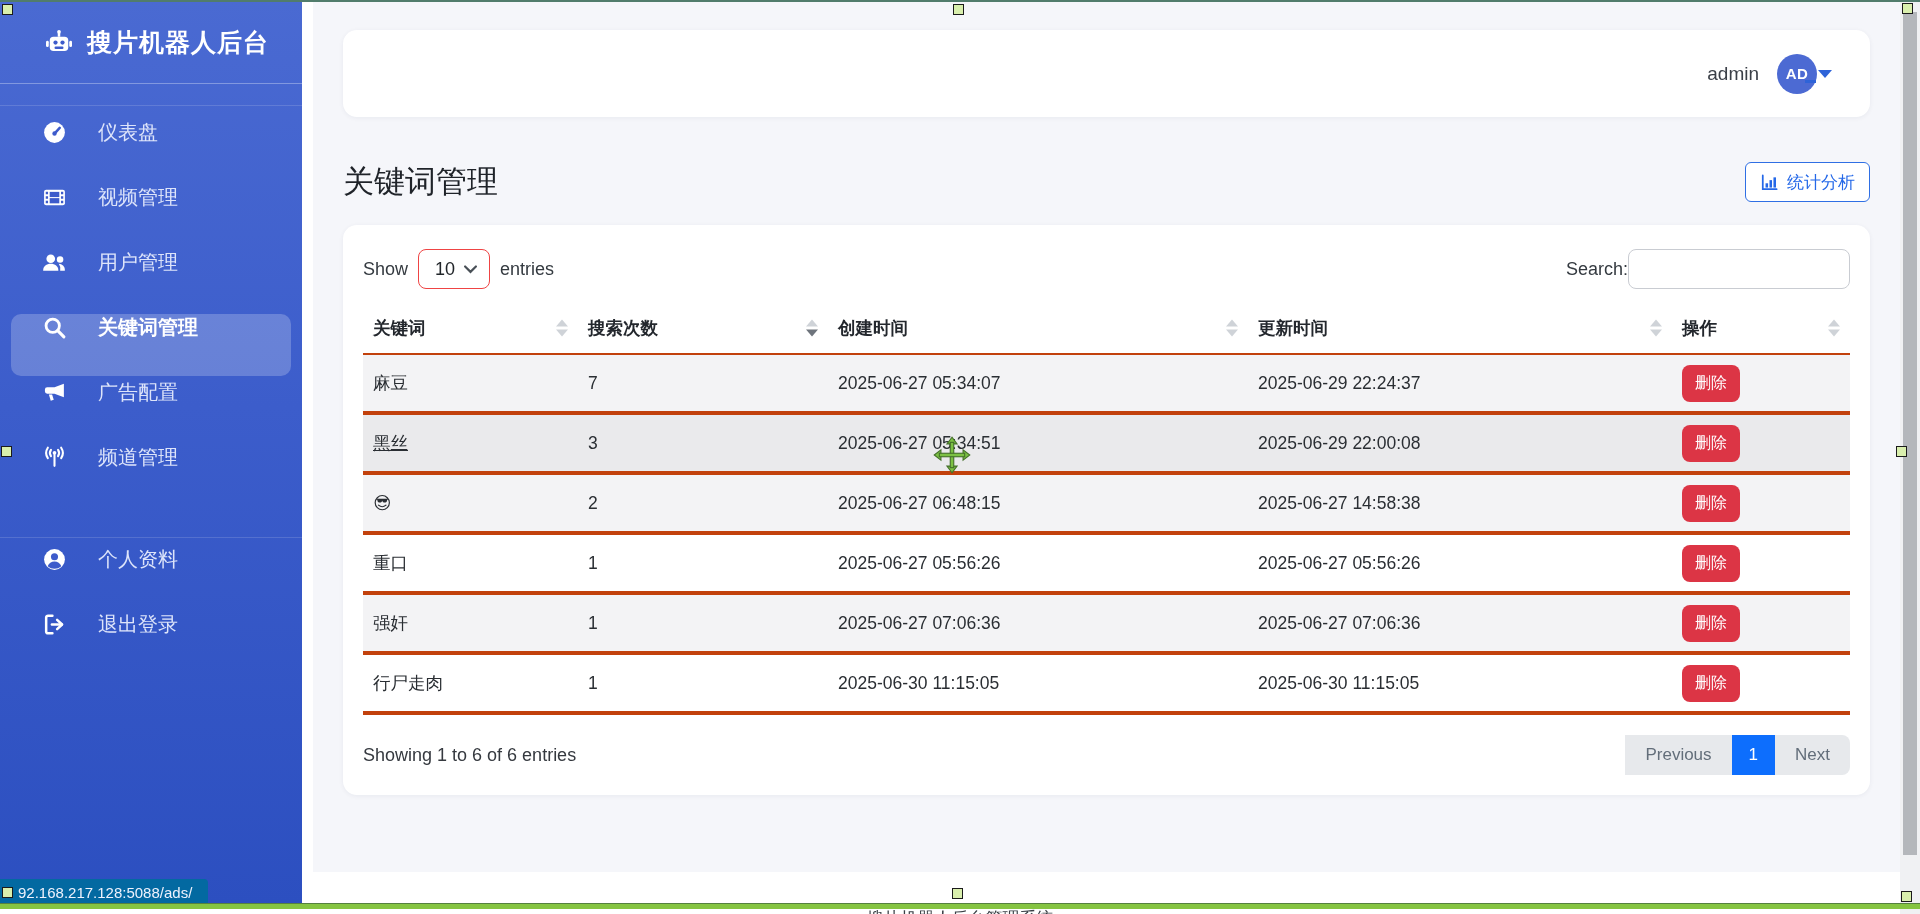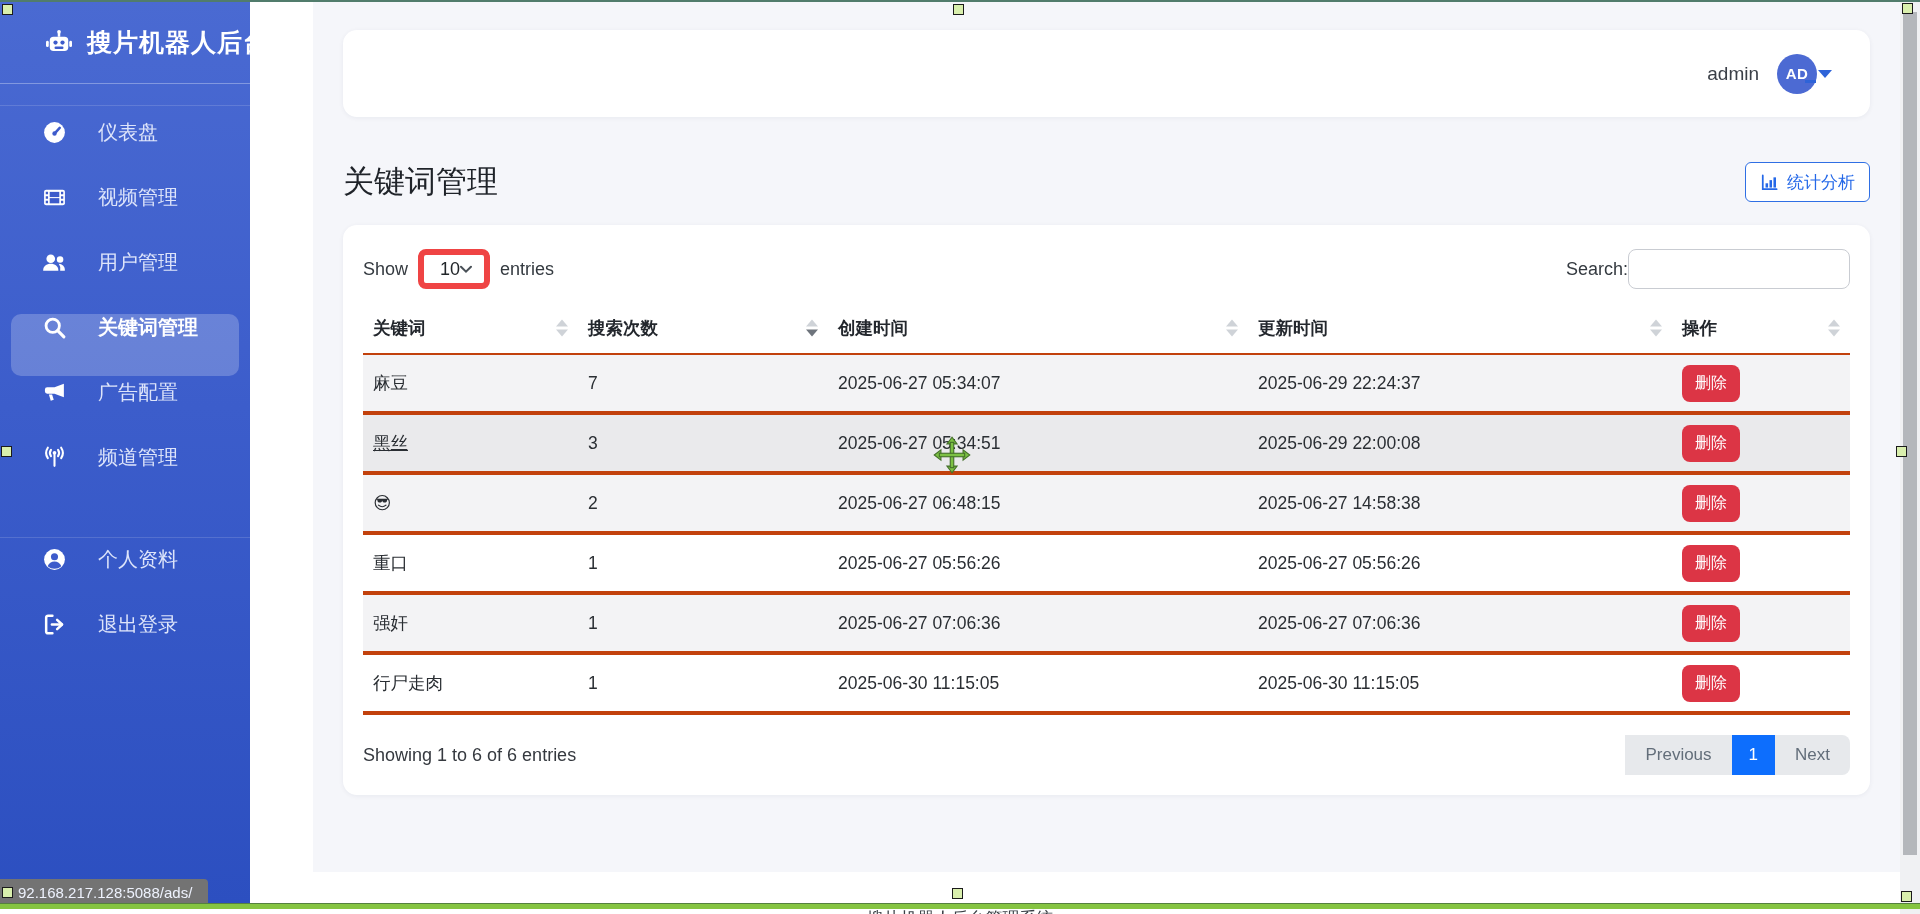--- a/index.html
+++ b/index.html
@@ -1,55 +1,55 @@
 <!DOCTYPE html>
 <html><head>
 <meta charset="utf-8">
 <style>
   * { margin:0; padding:0; box-sizing:border-box; }
   html,body { width:1920px; height:914px; overflow:hidden; }
   body { font-family:"Liberation Sans","DejaVu Sans",sans-serif; background:#ffffff; position:relative; color:#212529; }
 
   
-  .sidebar { position:absolute; left:0; top:0; width:250px; height:905px;
+  .sidebar { position:absolute; left:0; top:0; width:302px; height:905px;
     background:linear-gradient(180deg,#4a6ad2 0%, #3c5dcb 45%, #2c4fc0 100%); color:#e7ecfc; z-index:5; }
   .logo-row { display:flex; align-items:center; gap:13px; padding:26px 10px 0 44px; }
   .logo-row .app-title { font-size:25px; font-weight:bold; color:#ffffff; letter-spacing:1px; white-space:nowrap; }
   .side-divider { border-top:1px solid rgba(255,255,255,.32); margin-top:24px; }
   .side-divider2 { border-top:1px solid rgba(255,255,255,.14); margin-top:21px; }
   .nav { padding:10px 11px 0 11px; }
   .nav-item { display:flex; align-items:flex-start; gap:31px; height:62px; padding-left:30px;
     border-radius:10px; margin:3px 0; font-size:20px; color:#dde4fa; cursor:pointer; }
   .nav-item .icn { width:26px; height:26px; flex:0 0 26px; display:flex; align-items:center; justify-content:center; }
   .nav-item.active { background:rgba(255,255,255,.22); color:#ffffff; font-weight:bold; }
   .nav-gap { height:28px; }
 
   
   .url-tooltip { position:absolute; left:0; top:879px; height:27px; line-height:27px; z-index:40;
-    background:#737373; color:#eef2fd; font-size:15px; padding:0 16px 0 18px; border-radius:0 4px 0 0; }
+    background:#0369a1; color:#eef2fd; font-size:15px; padding:0 16px 0 18px; border-radius:0 4px 0 0; }
 
   
   .content { position:absolute; left:313px; top:0; width:1587px; height:905px; background:#f5f6fa; }
   .card { background:#ffffff; border-radius:14px; box-shadow:0 1px 5px rgba(25,35,70,.06); }
   .header-card { margin:30px 30px 0 30px; height:87px; display:flex; align-items:center; justify-content:flex-end; padding-right:38px; gap:18px; }
   .username { font-size:19px; color:#3a3f47; }
   .avatar { width:40px; height:40px; border-radius:50%; background:#4c6ad3; color:#fff; font-size:15px; font-weight:bold;
     display:flex; align-items:center; justify-content:center; letter-spacing:.5px; }
   .avatar-underscore { width:11px; height:3px; background:#2e63d8; margin:16px 0 0 -12px; }
   .caret-down { width:0; height:0; border-left:7px solid transparent; border-right:7px solid transparent; border-top:8px solid #2e63d8; margin-left:2px; }
 
   .title-row { margin:44px 30px 0 30px; display:flex; align-items:center; justify-content:space-between; }
   .page-title { font-size:31px; font-weight:500; color:#1f2329; }
   .stats-btn { display:flex; align-items:center; gap:8px; height:40px; padding:0 14px; background:#ffffff;
     border:1px solid #2f6fe4; border-radius:6px; color:#2468e8; font-size:17px; cursor:pointer; }
 
   .table-card { margin:22px 30px 0 30px; padding:20px; min-height:563px; }
   .controls-row { display:flex; align-items:center; justify-content:space-between; margin-top:4px; }
   .show-group { display:flex; align-items:center; gap:10px; font-size:18px; color:#343a40; }
-  .select-box { width:72px; height:40px; border:6px solid #ef4444; border-radius:8px; display:flex; align-items:center;
+  .select-box { width:72px; height:40px; border:1px solid #ef4444; border-radius:8px; display:flex; align-items:center;
     justify-content:space-between; padding:0 12px 0 16px; font-size:18px; color:#212529; cursor:pointer; background:#fff;text-align:right; }
   .search-group { display:flex; align-items:center; font-size:18px; color:#343a40; }
   .search-input { width:222px; height:40px; border:1px solid #c9ccd2; border-radius:8px; padding:0 10px; font-size:17px; outline:none; background:#fff; }
 
   .dtable { margin-top:14px; width:1487px; }
   .thead, .trow { display:grid; grid-template-columns:215px 250px 420px 424px 178px; }
   .thead { border-bottom:2px solid #c2410c; }
   .th { position:relative; height:50px; display:flex; align-items:center; padding:0 26px 0 10px;
     font-size:17.5px; font-weight:bold; color:#23272d; }
   .sort-icon { position:absolute; right:10px; top:50%; transform:translateY(-50%); display:flex; flex-direction:column; gap:3px; cursor:pointer; }

